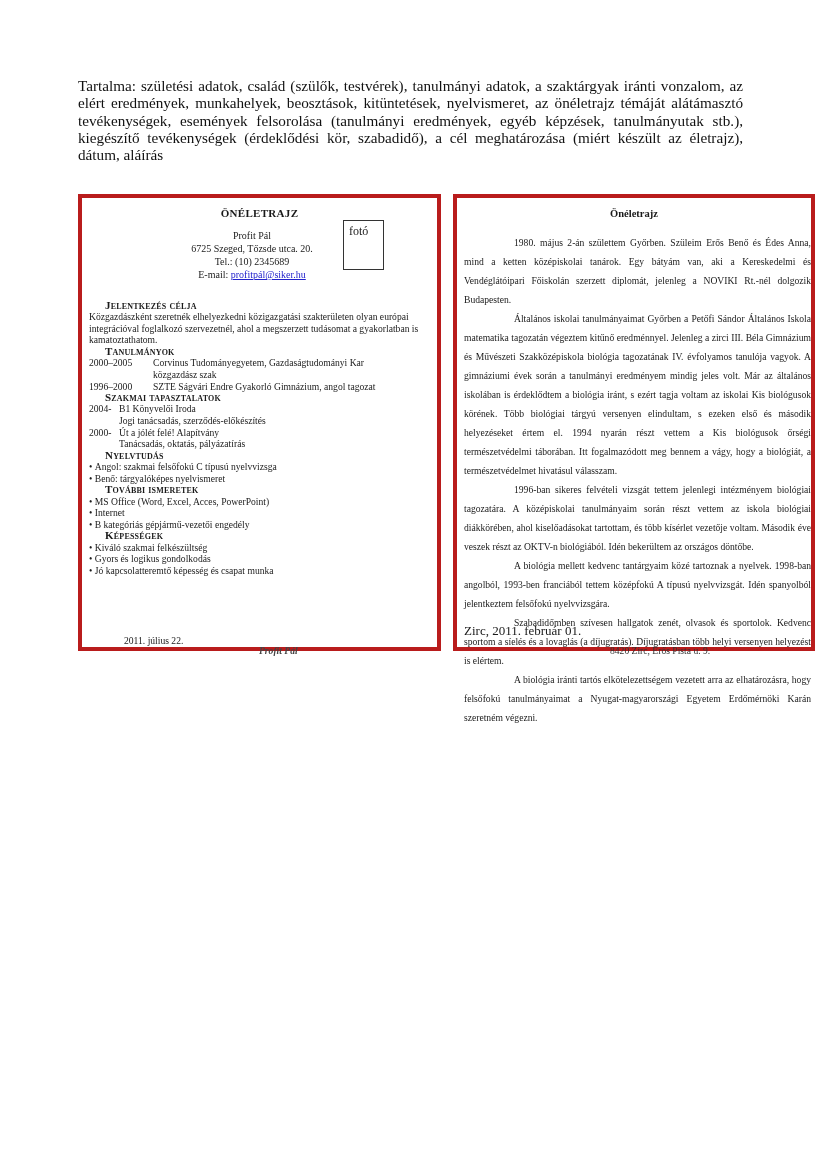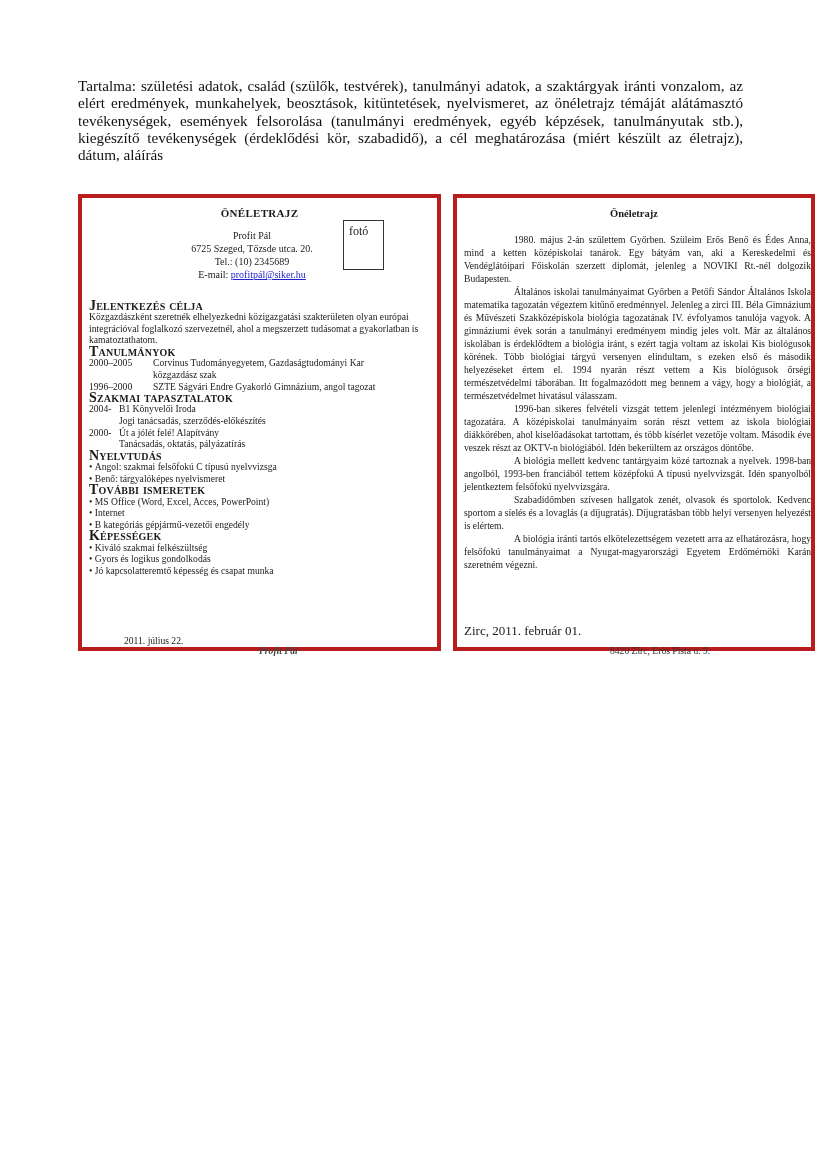--- a/index.html
+++ b/index.html
@@ -17,33 +17,33 @@
   
   .cv-title { position: absolute; left: 0; width: 100%; top: 9px; text-align: center;
               font-weight: bold; font-size: 11px; letter-spacing: 0.3px; }
   .cv-contact { position: absolute; left: 70px; width: 200px; top: 31px; text-align: center;
                 font-size: 10px; line-height: 13px; }
   .cv-contact a { color: #2222cc; text-decoration: underline; }
   .photo { position: absolute; left: 261px; top: 22px; width: 41px; height: 50px;
            border: 1px solid #333; box-sizing: border-box; font-size: 12px;
            padding: 3px 0 0 5px; }
   .cv-body { position: absolute; left: 7px; top: 102px; width: 345px; font-size: 9.6px; line-height: 11.6px; }
-  .sec-h { font-weight: bold; font-variant: small-caps; font-size: 14px; letter-spacing: 0.2px; line-height: 11.3px; }
+  .sec-h { font-weight: bold; font-variant: small-caps; font-size: 11px; letter-spacing: 0.2px; line-height: 11.3px; margin-left: 16px; }
   .row { display: flex; }
   .row .yr { width: 64px; flex: none; }
   .indent { padding-left: 64px; }
   .exp-yr { display: inline-block; width: 30px; }
   .exp-sub { padding-left: 30px; }
   .bullet::before { content: "\2022\00a0"; }
   .cv-date { position: absolute; left: 7px; top: 437px; font-size: 9.6px; margin-left: 35px; }
   .cv-sign { position: absolute; left: 259px; top: 645px; font-size: 9.6px; font-style: italic; font-weight: bold; color: #444; }
 
   
   .r-title { position: absolute; left: 0; width: 100%; top: 10px; text-align: center; font-weight: bold; font-size: 10.5px; }
-  .r-body { position: absolute; left: 7px; top: 35px; width: 347px; font-size: 9.6px; line-height: 13px; text-align: justify; }
+  .r-body { position: absolute; left: 7px; top: 35px; width: 347px; font-size: 9.6px; line-height: 19px; text-align: justify; }
   .r-body p { margin: 0; text-indent: 50px; }
   .r-date { position: absolute; left: 7px; top: 425px; font-size: 13px; }
   .r-name { position: absolute; left: 0; width: 100%; top: 437px; text-align: center; font-weight: bold; font-size: 9.6px; padding-left: 60px; box-sizing: border-box; }
   .r-addr { position: absolute; left: 610px; top: 645px; font-size: 9.6px; color: #333; }
 </style>
 </head>
 <body>
 
 <div class="intro">Tartalma: születési adatok, család (szülők, testvérek), tanulmányi adatok, a szaktárgyak iránti vonzalom, az elért eredmények, munkahelyek, beosztások, kitüntetések, nyelvismeret, az önéletrajz témáját alátámasztó tevékenységek, események felsorolása (tanulmányi eredmények, egyéb képzések, tanulmányutak stb.), kiegészítő tevékenységek (érdeklődési kör, szabadidő), a cél meghatározása (miért készült az életrajz), dátum, aláírás</div>
 

